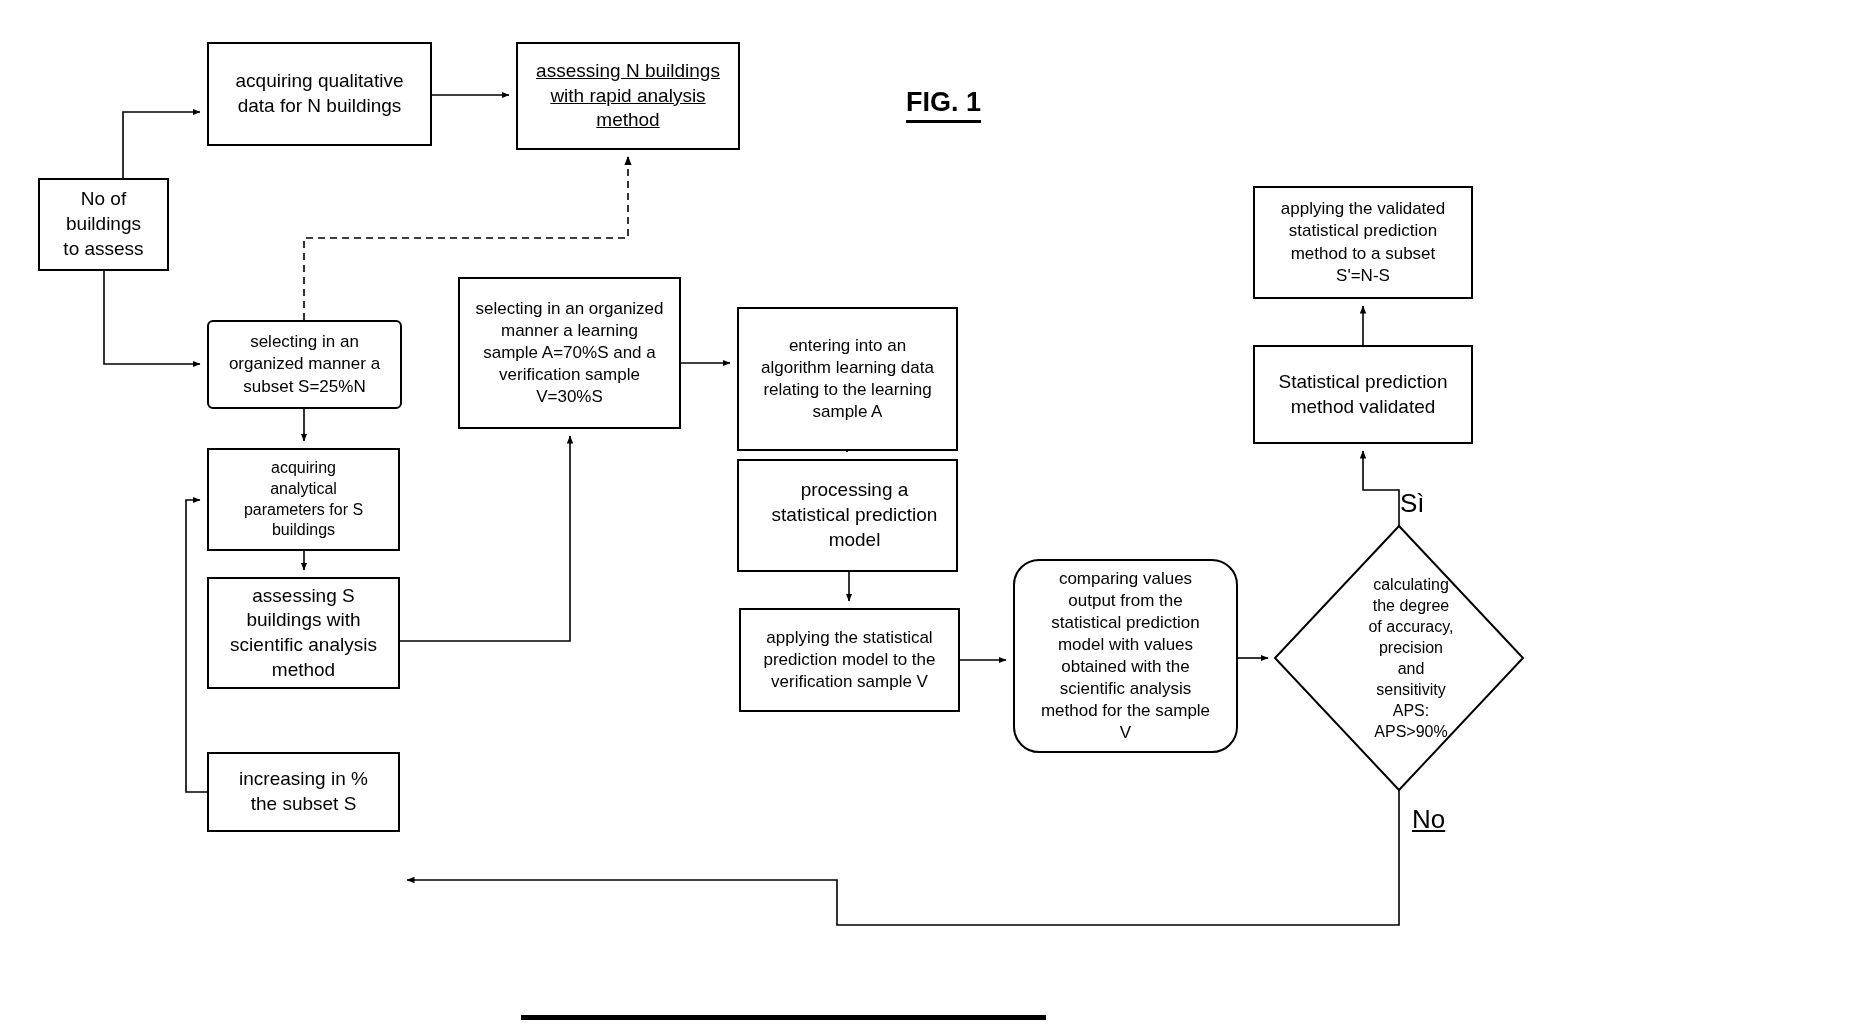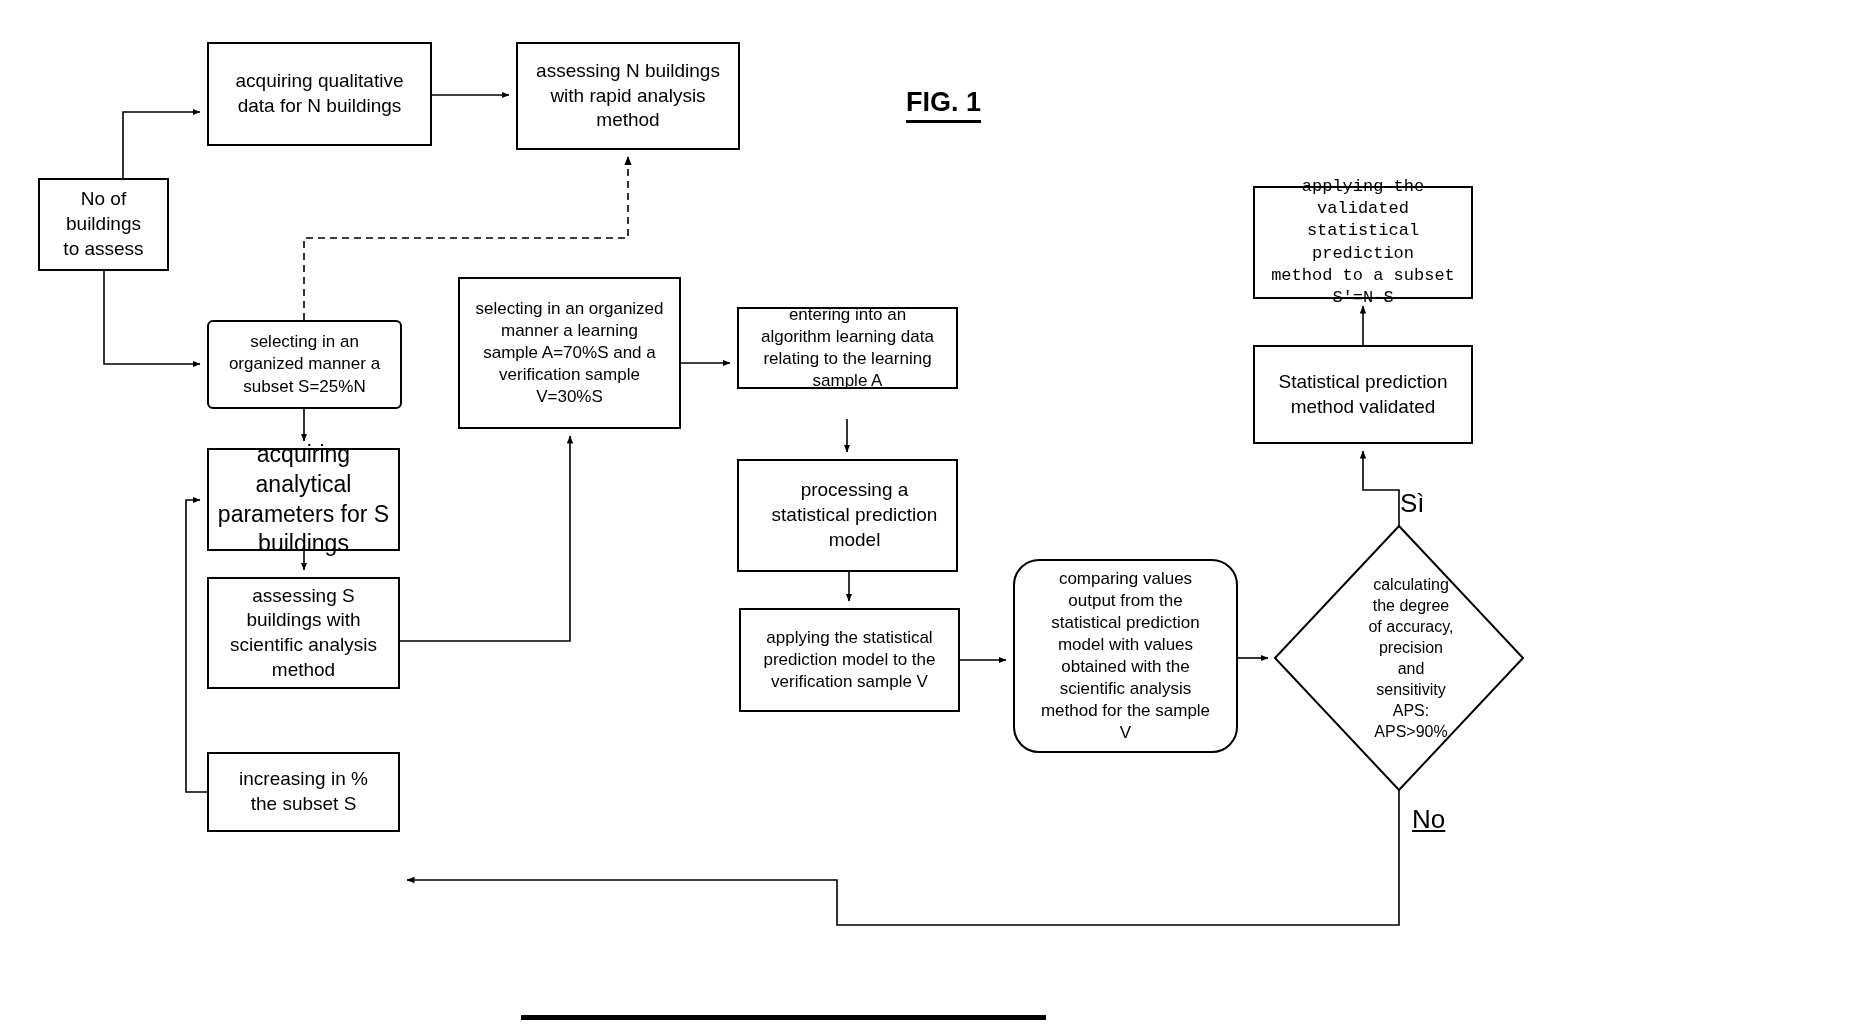--- a/index.html
+++ b/index.html
@@ -138,36 +138,36 @@
       <path d="M 207,792 L 186,792 L 186,500 L 200,500" marker-end="url(#ah)"></path>
     </g>
   </svg>
 
   <div id="nodes-host">
       <div class="node" style="left: 38px; top: 178px; width: 131px; height: 93px; font-size: 19px; border-color: rgb(0, 0, 0); background: rgb(255, 255, 255); color: rgb(0, 0, 0);"><span>No of
 buildings
 to assess</span></div>
       <div class="node" style="left: 207px; top: 42px; width: 225px; height: 104px; font-size: 19px; border-color: rgb(0, 0, 0); background: rgb(255, 255, 255); color: rgb(0, 0, 0);"><span>acquiring qualitative
 data for N buildings</span></div>
-      <div class="node" style="left: 516px; top: 42px; width: 224px; height: 108px; font-size: 19px; border-color: rgb(0, 0, 0); background: rgb(255, 255, 255); color: rgb(0, 0, 0);"><span>assessing  N buildings
+      <div class="node" style="left: 516px; top: 42px; width: 224px; height: 108px; font-size: 19px; border-color: rgb(0, 0, 0); background: rgb(255, 255, 255); color: rgb(0, 0, 0); text-decoration: underline;"><span>assessing  N buildings
 with rapid analysis
 method</span></div>
       <div class="node" style="left: 207px; top: 320px; width: 195px; height: 89px; font-size: 17px; border-color: rgb(0, 0, 0); background: rgb(255, 255, 255); color: rgb(0, 0, 0); border-radius: 6px;"><span>selecting in an
 organized manner a
 subset S=25%N</span></div>
       <div class="node" style="left: 458px; top: 277px; width: 223px; height: 152px; font-size: 17px; border-color: rgb(0, 0, 0); background: rgb(255, 255, 255); color: rgb(0, 0, 0);"><span>selecting in an organized
 manner a learning
 sample A=70%S and a
 verification sample
 V=30%S</span></div>
-      <div class="node" style="left: 737px; top: 307px; width: 221px; height: 82px; font-size: 17px; border-color: rgb(0, 0, 0); background: rgb(255, 255, 255); color: rgb(0, 0, 0);"><span>entering into an
+      <div class="node" style="left: 737px; top: 307px; width: 221px; height: 144px; font-size: 17px; border-color: rgb(0, 0, 0); background: rgb(255, 255, 255); color: rgb(0, 0, 0);"><span>entering into an
 algorithm learning data
 relating to the learning
 sample A</span></div>
-      <div class="node" style="left: 207px; top: 448px; width: 193px; height: 103px; font-size: 23px; border-color: rgb(0, 0, 0); background: rgb(255, 255, 255); color: rgb(0, 0, 0);"><span>acquiring
+      <div class="node" style="left: 207px; top: 448px; width: 193px; height: 103px; font-size: 16px; border-color: rgb(0, 0, 0); background: rgb(255, 255, 255); color: rgb(0, 0, 0);"><span>acquiring
 analytical
 parameters for S
 buildings</span></div>
       <div class="node" style="left: 207px; top: 577px; width: 193px; height: 112px; font-size: 19px; border-color: rgb(0, 0, 0); background: rgb(255, 255, 255); color: rgb(0, 0, 0);"><span>assessing S
 buildings with
 scientific analysis
 method</span></div>
       <div class="node" style="left: 737px; top: 459px; width: 221px; height: 113px; font-size: 19px; border-color: rgb(0, 0, 0); background: rgb(255, 255, 255); color: rgb(0, 0, 0); padding-left: 20px;"><span>processing a
 statistical prediction
 model</span></div>
@@ -179,21 +179,21 @@
 statistical prediction
 model with values
 obtained with the
 scientific analysis
 method for the sample
 V</span></div>
       <div class="node" style="left: 207px; top: 752px; width: 193px; height: 80px; font-size: 19px; border-color: rgb(0, 0, 0); background: rgb(255, 255, 255); color: rgb(0, 0, 0);"><span>increasing in %
 the subset S</span></div>
       <div class="node" style="left: 1253px; top: 345px; width: 220px; height: 99px; font-size: 19px; border-color: rgb(0, 0, 0); background: rgb(255, 255, 255); color: rgb(0, 0, 0);"><span>Statistical prediction
 method validated</span></div>
-      <div class="node" style="left: 1253px; top: 186px; width: 220px; height: 113px; font-size: 17px; border-color: rgb(0, 0, 0); background: rgb(255, 255, 255); color: rgb(0, 0, 0); font-family: Liberation Mono, monospace;"><span>applying the validated
+      <div class="node" style="left: 1253px; top: 186px; width: 220px; height: 113px; font-size: 17px; border-color: rgb(0, 0, 0); background: rgb(255, 255, 255); color: rgb(0, 0, 0);"><span>applying the validated
 statistical prediction
 method to a subset
 S'=N-S</span></div>
     </div>
 
   <div class="diamond-wrap" id="decision-wrap" style="left: 1275px; top: 526px; width: 248px; height: 264px;">
     <svg id="decision-svg" width="248" height="264" viewBox="0 0 248 264">
         <polygon points="124,0 248,132 124,264 0,132" fill="#ffffff" stroke="#000000" stroke-width="2"></polygon>
       </svg>
     <div class="diamond-label" style="font-size: 16px;"><span id="decision-text">calculating

